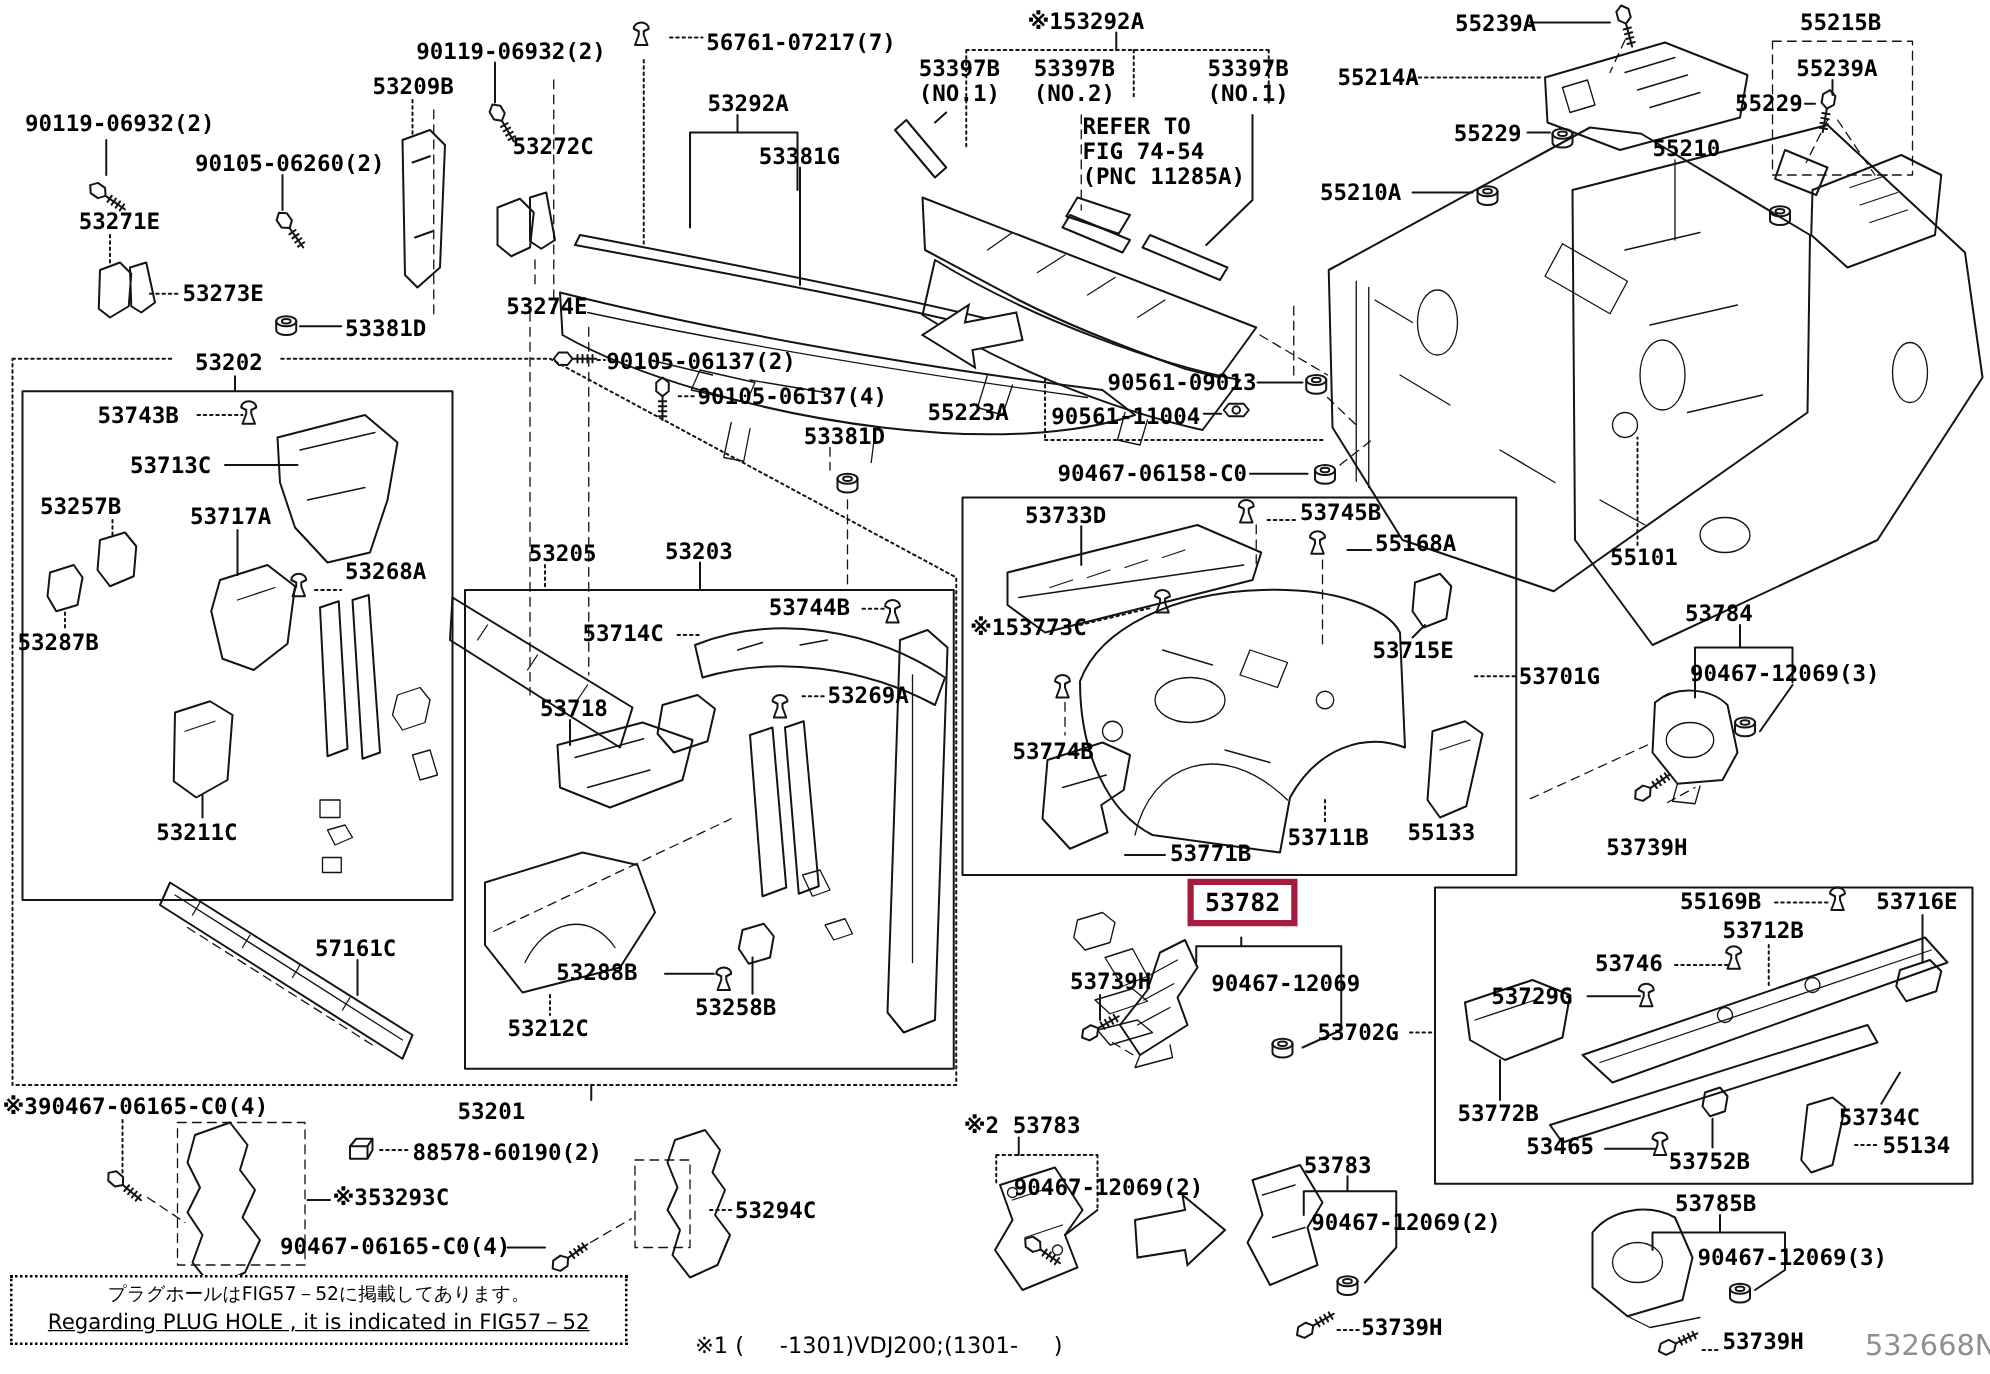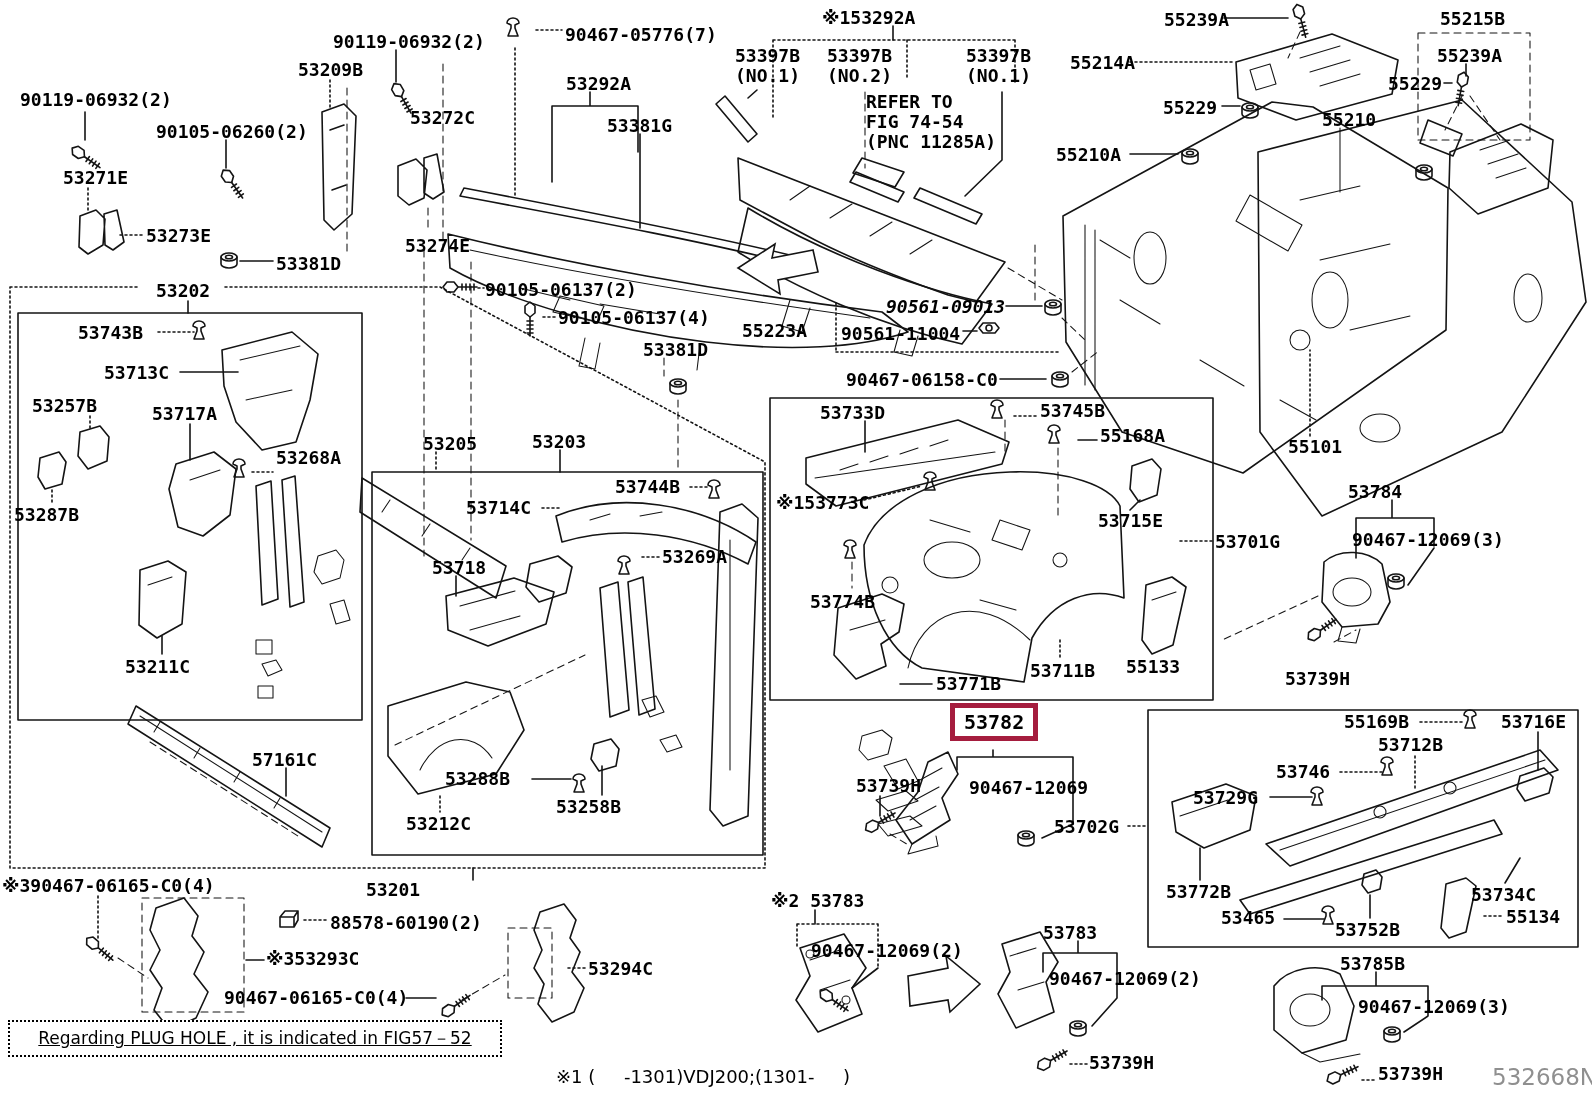--- a/index.html
+++ b/index.html
@@ -353,21 +353,21 @@
       <div class="plabel" style="left: 20px; top: 90px;">90119-06932(2)</div>
       <div class="plabel" style="left: 63px; top: 168px;">53271E</div>
       <div class="plabel" style="left: 146px; top: 226px;">53273E</div>
       <div class="plabel" style="left: 276px; top: 254px;">53381D</div>
       <div class="plabel" style="left: 156px; top: 281px;">53202</div>
       <div class="plabel" style="left: 156px; top: 122px;">90105-06260(2)</div>
       <div class="plabel" style="left: 298px; top: 60px;">53209B</div>
       <div class="plabel" style="left: 333px; top: 32px;">90119-06932(2)</div>
       <div class="plabel" style="left: 398px; top: 108px; margin-left: 12px;">53272C</div>
       <div class="plabel" style="left: 405px; top: 236px;">53274E</div>
-      <div class="plabel" style="left: 565px; top: 25px;">90467-05776(7)</div>
+      <div class="plabel" style="left: 565px; top: 25px;">56761-07217(7)</div>
       <div class="plabel" style="left: 566px; top: 74px;">53292A</div>
       <div class="plabel" style="left: 607px; top: 116px;">53381G</div>
       <div class="plabel" style="left: 485px; top: 280px;">90105-06137(2)</div>
       <div class="plabel" style="left: 558px; top: 308px;">90105-06137(4)</div>
       <div class="plabel" style="left: 643px; top: 340px;">53381D</div>
       <div class="plabel" style="left: 822px; top: 8px;">※153292A</div>
       <div class="plabel" style="left: 735px; top: 46px;">53397B
 (NO.1)</div>
       <div class="plabel" style="left: 827px; top: 46px;">53397B
 (NO.2)</div>
@@ -377,21 +377,21 @@
       <div class="plabel" style="left: 966px; top: 46px;">53397B
 (NO.1)</div>
       <div class="plabel" style="left: 1070px; top: 53px;">55214A</div>
       <div class="plabel" style="left: 1164px; top: 10px;">55239A</div>
       <div class="plabel" style="left: 1163px; top: 98px;">55229</div>
       <div class="plabel" style="left: 1440px; top: 9px;">55215B</div>
       <div class="plabel" style="left: 1437px; top: 46px;">55239A</div>
       <div class="plabel" style="left: 1388px; top: 74px;">55229</div>
       <div class="plabel" style="left: 1322px; top: 110px;">55210</div>
       <div class="plabel" style="left: 1056px; top: 145px;">55210A</div>
-      <div class="plabel" style="left: 886px; top: 297px; font-style: italic;">90561-09013</div>
+      <div class="plabel" style="left: 886px; top: 297px;">90561-09013</div>
       <div class="plabel" style="left: 742px; top: 321px;">55223A</div>
       <div class="plabel" style="left: 841px; top: 324px;">90561-11004</div>
       <div class="plabel" style="left: 846px; top: 370px;">90467-06158-C0</div>
       <div class="plabel" style="left: 820px; top: 403px;">53733D</div>
       <div class="plabel" style="left: 1040px; top: 401px;">53745B</div>
       <div class="plabel" style="left: 1100px; top: 426px;">55168A</div>
       <div class="plabel" style="left: 776px; top: 493px;">※153773C</div>
       <div class="plabel" style="left: 1098px; top: 511px;">53715E</div>
       <div class="plabel" style="left: 1215px; top: 532px;">53701G</div>
       <div class="plabel" style="left: 1288px; top: 437px;">55101</div>
@@ -444,20 +444,21 @@
       <div class="plabel" style="left: 771px; top: 891px;">※2 53783</div>
       <div class="plabel" style="left: 811px; top: 941px;">90467-12069(2)</div>
       <div class="plabel" style="left: 1043px; top: 923px;">53783</div>
       <div class="plabel" style="left: 1049px; top: 969px;">90467-12069(2)</div>
       <div class="plabel" style="left: 1089px; top: 1053px;">53739H</div>
     </div>
 
   <div class="hlbox">53782</div>
 
   <div class="notebox">
+    <div class="jp">プラグホールはFIG57－52に掲載してあります。</div>
     <div class="en">Regarding PLUG HOLE , it is indicated in FIG57－52</div>
   </div>
 
   <div class="footnotes">
     <div>※1 (     -1301)VDJ200;(1301-     )</div>
     
     
   </div>
 
   <div class="figcode">532668N</div>

